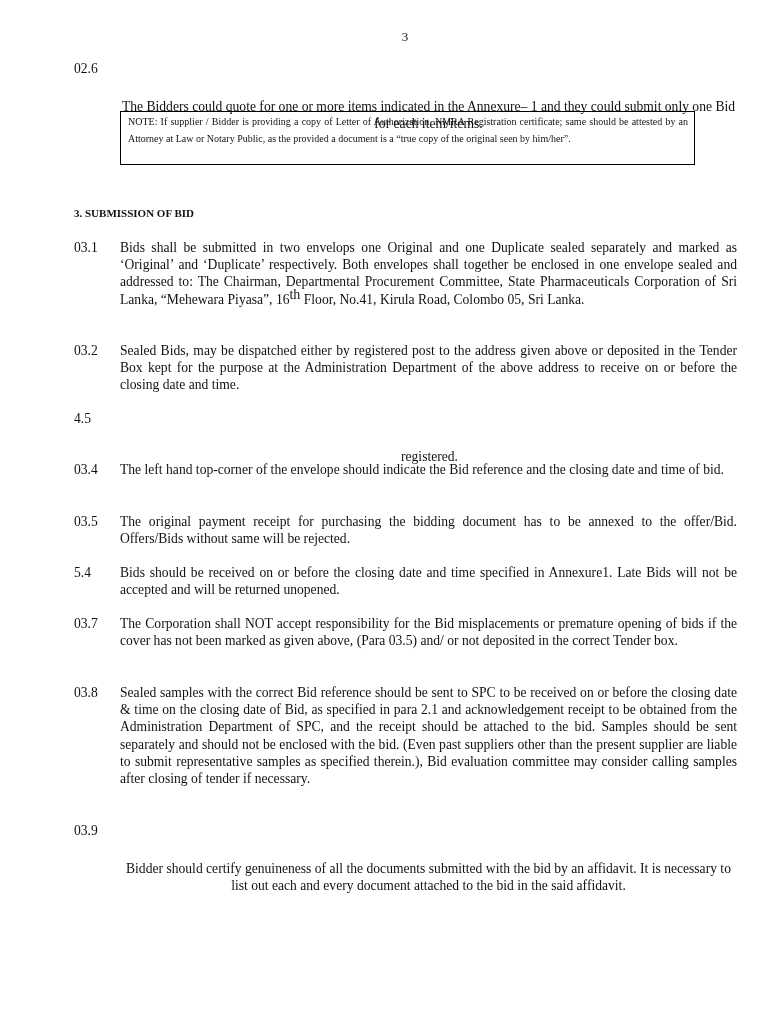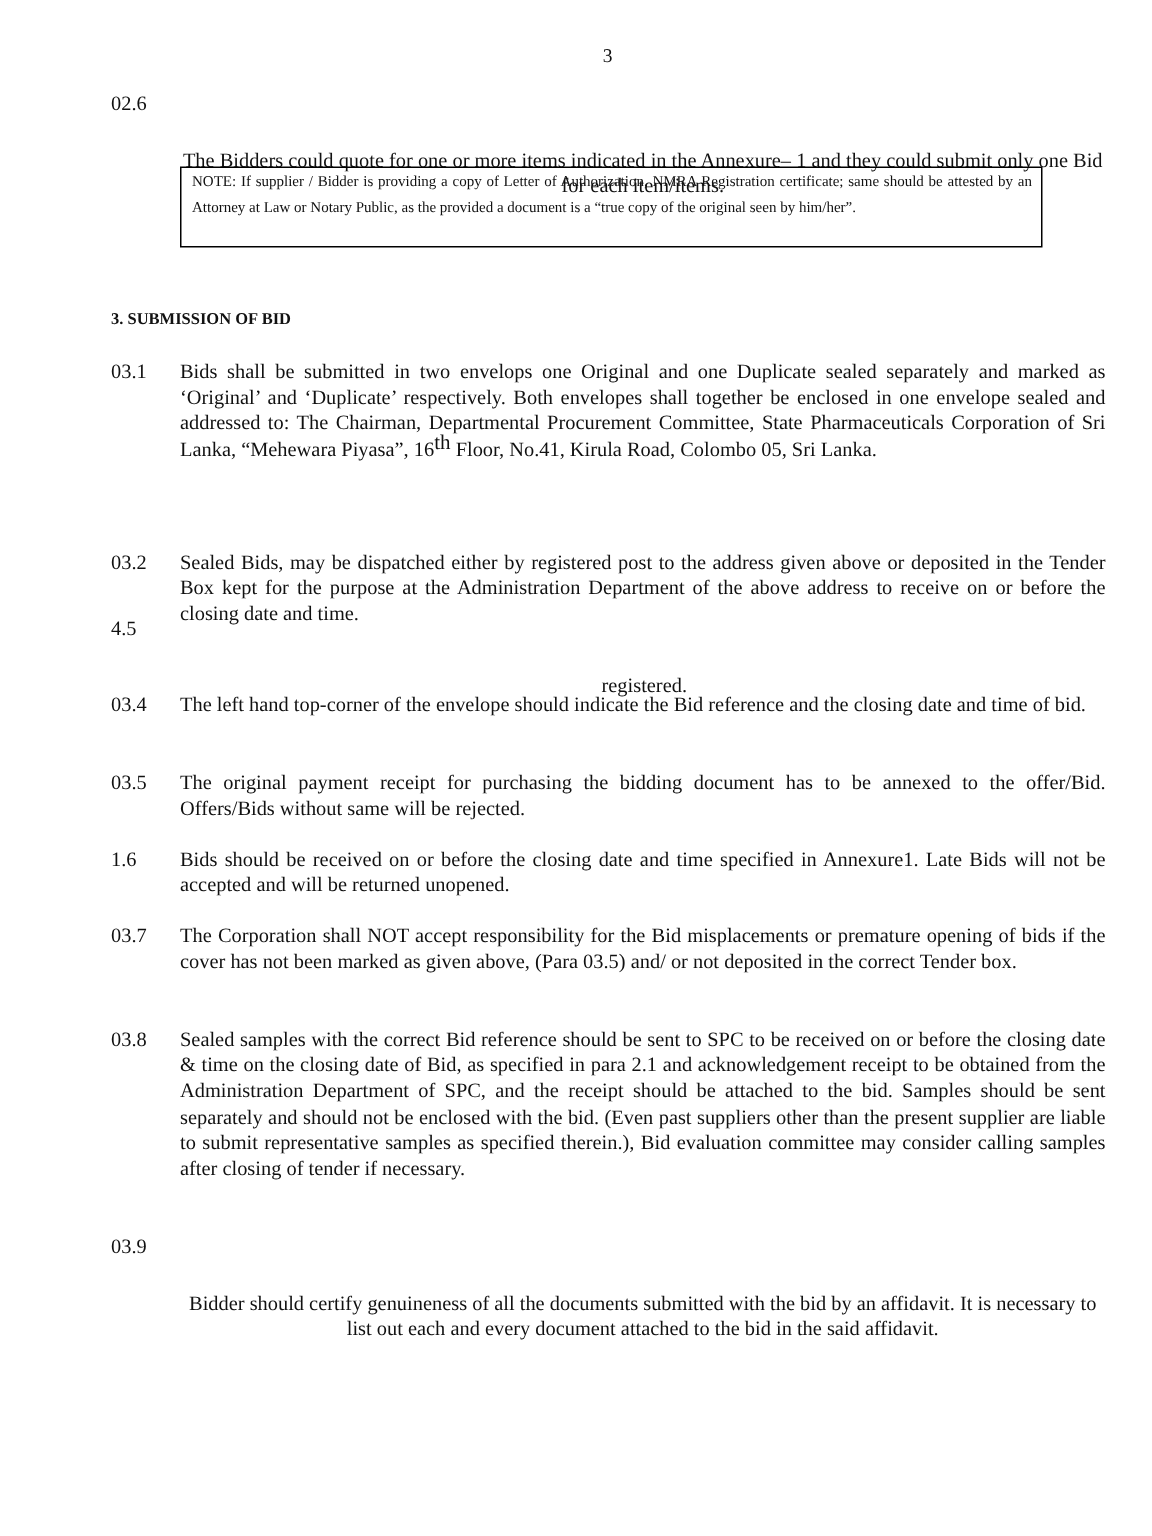--- a/index.html
+++ b/index.html
@@ -34,21 +34,21 @@
 
 <div class="note-box">NOTE: If supplier / Bidder is providing a copy of Letter of   Authorization, NMRA Registration certificate; same should be attested by an Attorney at Law or Notary Public, as the provided a document is a “true copy of the original seen by him/her”.</div>
 
 <div class="section-heading">3. SUBMISSION OF BID</div>
 
 <div class="clause" style="top:239px;">
   <span class="num">03.1</span>
   <div class="body"><span>Bids shall be submitted in two envelops one Original and one Duplicate sealed separately and marked as ‘Original’ and ‘Duplicate’ respectively. Both envelopes shall together be enclosed in one envelope sealed and addressed to: The Chairman, Departmental Procurement Committee, State Pharmaceuticals Corporation of Sri Lanka, “Mehewara Piyasa”, 16</span><sup>th</sup><span> Floor, No.41, Kirula Road, Colombo 05, Sri Lanka.</span></div>
 </div>
 
-<div class="clause" style="top:342px;margin-top:24px;">
+<div class="clause" style="top:342px;">
   <span class="num">03.2</span>
   <div class="body">Sealed Bids, may be dispatched either by registered post to the address given above or deposited in the Tender Box kept for the purpose at the Administration Department of the above address to receive on or before the closing date and time.</div>
 </div>
 
 <div class="clause" style="top:410px;">
   <span class="num">4.5</span>
   <div class="body left">
     <div class="indent1">registered.</div>
   </div>
 </div>
@@ -57,21 +57,21 @@
   <span class="num">03.4</span>
   <div class="body">The left hand top-corner of the envelope should indicate the Bid reference and the closing date and time of bid.</div>
 </div>
 
 <div class="clause" style="top:513px;">
   <span class="num">03.5</span>
   <div class="body">The original payment receipt for purchasing the bidding document has to be annexed to the offer/Bid. Offers/Bids without same will be rejected.</div>
 </div>
 
 <div class="clause" style="top:564px;">
-  <span class="num">1.6</span>
+  <span class="num">5.4</span>
   <div class="body">Bids should be received on or before the closing date and time specified in Annexure1.  Late Bids will not be accepted and will be returned unopened.</div>
 </div>
 
 <div class="clause" style="top:615px;">
   <span class="num">03.7</span>
   <div class="body">The Corporation shall NOT accept responsibility for the Bid misplacements or premature opening of bids if the cover has not been marked as given above, (Para 03.5) and/ or not deposited in the correct Tender box.</div>
 </div>
 
 <div class="clause" style="top:684px;">
   <span class="num">03.8</span>

